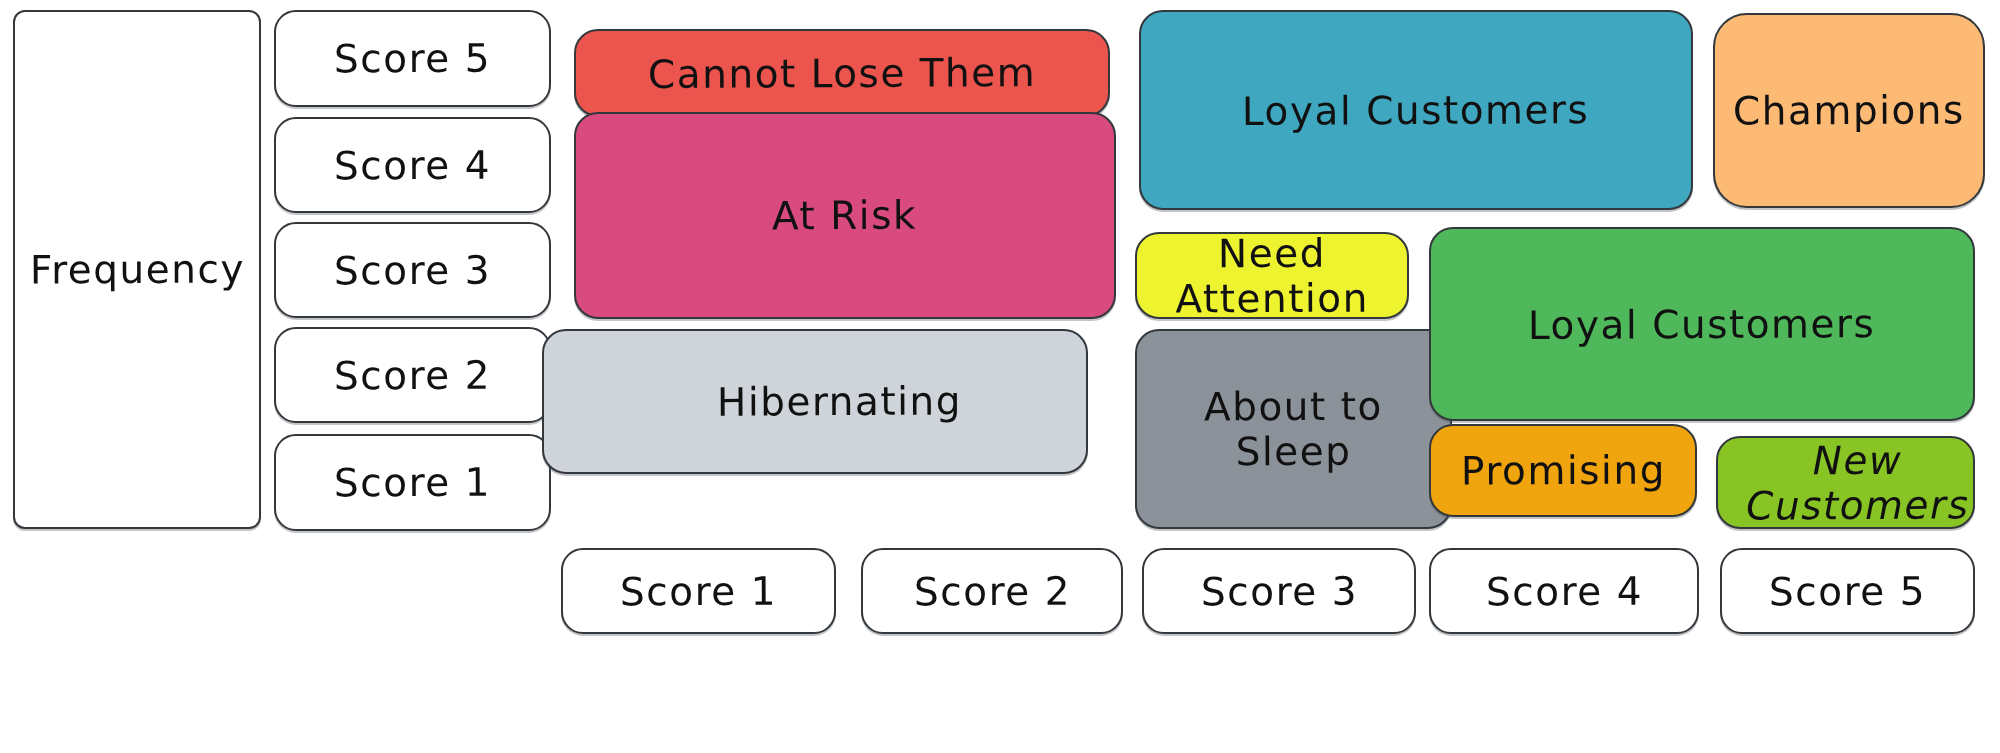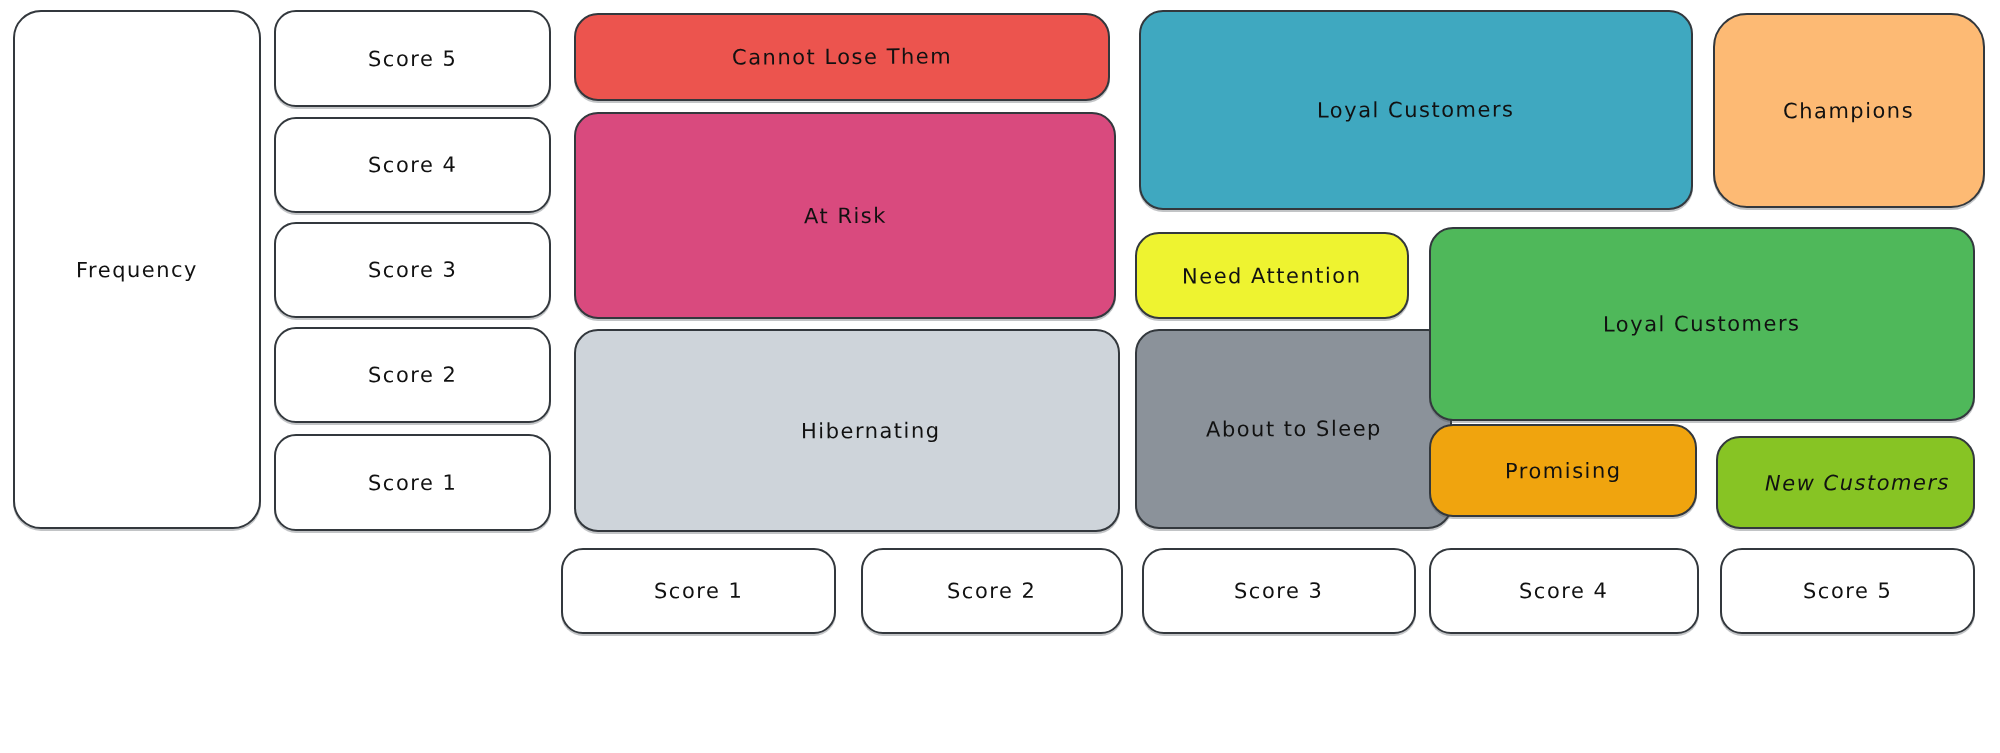--- a/index.html
+++ b/index.html
@@ -16,41 +16,41 @@
     overflow: hidden;
   }
   .box {
     position: absolute;
     display: flex;
     align-items: center;
     justify-content: center;
     border: 2.5px solid #33383d;
     border-radius: 22px;
     background: #ffffff;
-    font-size: 21px;
+    font-size: 39px;
     letter-spacing: 1.5px;
     text-align: center;
     box-shadow: 0 2px 0 rgba(80,86,92,0.35);
   }
   .box .lbl { padding: 0 10px; transform: rotate(-0.3deg); }
   .axis { border-radius: 34px; }
   .seg  { border-radius: 24px; font-weight: 500; }
 
   
-  .freq-axis   { left: 13px;  top: 10px;  width: 248px; height: 519px; border-radius: 28px; text-align: right; }
+  .freq-axis   { left: 13px;  top: 10px;  width: 248px; height: 519px; border-radius: 12px; text-align: right; }
   .fscore-5    { left: 274px; top: 10px;  width: 277px; height: 97px; }
   .fscore-4    { left: 274px; top: 117px; width: 277px; height: 96px; }
   .fscore-3    { left: 274px; top: 222px; width: 277px; height: 96px; }
   .fscore-2    { left: 274px; top: 327px; width: 277px; height: 96px; }
   .fscore-1    { left: 274px; top: 434px; width: 277px; height: 97px; }
 
   
   .cannot-lose   { left: 574px;  top: 13px;  width: 536px; height: 88px; }
   .at-risk       { left: 574px;  top: 112px; width: 542px; height: 207px; }
-  .hibernating   { left: 574px;  top: 329px; width: 546px; height: 203px; padding-left: 48px; }
+  .hibernating   { left: 542px;  top: 329px; width: 546px; height: 145px; padding-left: 48px; }
   .loyal-teal    { left: 1139px; top: 10px;  width: 554px; height: 200px; }
   .champions     { left: 1713px; top: 13px;  width: 272px; height: 195px; border-radius: 34px; }
   .need-attn     { left: 1135px; top: 232px; width: 274px; height: 87px; }
   .about-sleep   { left: 1135px; top: 329px; width: 317px; height: 200px; }
   .loyal-green   { left: 1429px; top: 227px; width: 546px; height: 194px; }
   .promising     { left: 1429px; top: 424px; width: 268px; height: 93px; }
   .new-cust      { left: 1716px; top: 436px; width: 259px; height: 93px; font-style: italic; }
 
   
   .rscore-1    { left: 561px;  top: 548px; width: 275px; height: 86px; }
@@ -78,21 +78,21 @@
   <div class="box fscore-3">
     <span class="lbl">Score 3</span>
   </div>
   <div class="box fscore-2">
     <span class="lbl">Score 2</span>
   </div>
   <div class="box fscore-1">
     <span class="lbl">Score 1</span>
   </div>
 
-  <div class="box seg cannot-lose" style="background: rgb(236, 84, 78);">
+  <div class="box seg cannot-lose" style="background: rgb(236, 84, 78); margin-top: 16px;">
     <span class="lbl">Cannot Lose Them</span>
   </div>
   <div class="box seg at-risk" style="background: rgb(217, 74, 126);">
     <span class="lbl">At Risk</span>
   </div>
   <div class="box seg hibernating" style="background: rgb(206, 212, 218);">
     <span class="lbl">Hibernating</span>
   </div>
   <div class="box seg loyal-teal" style="background: rgb(63, 168, 192);">
     <span class="lbl">Loyal Customers</span>

